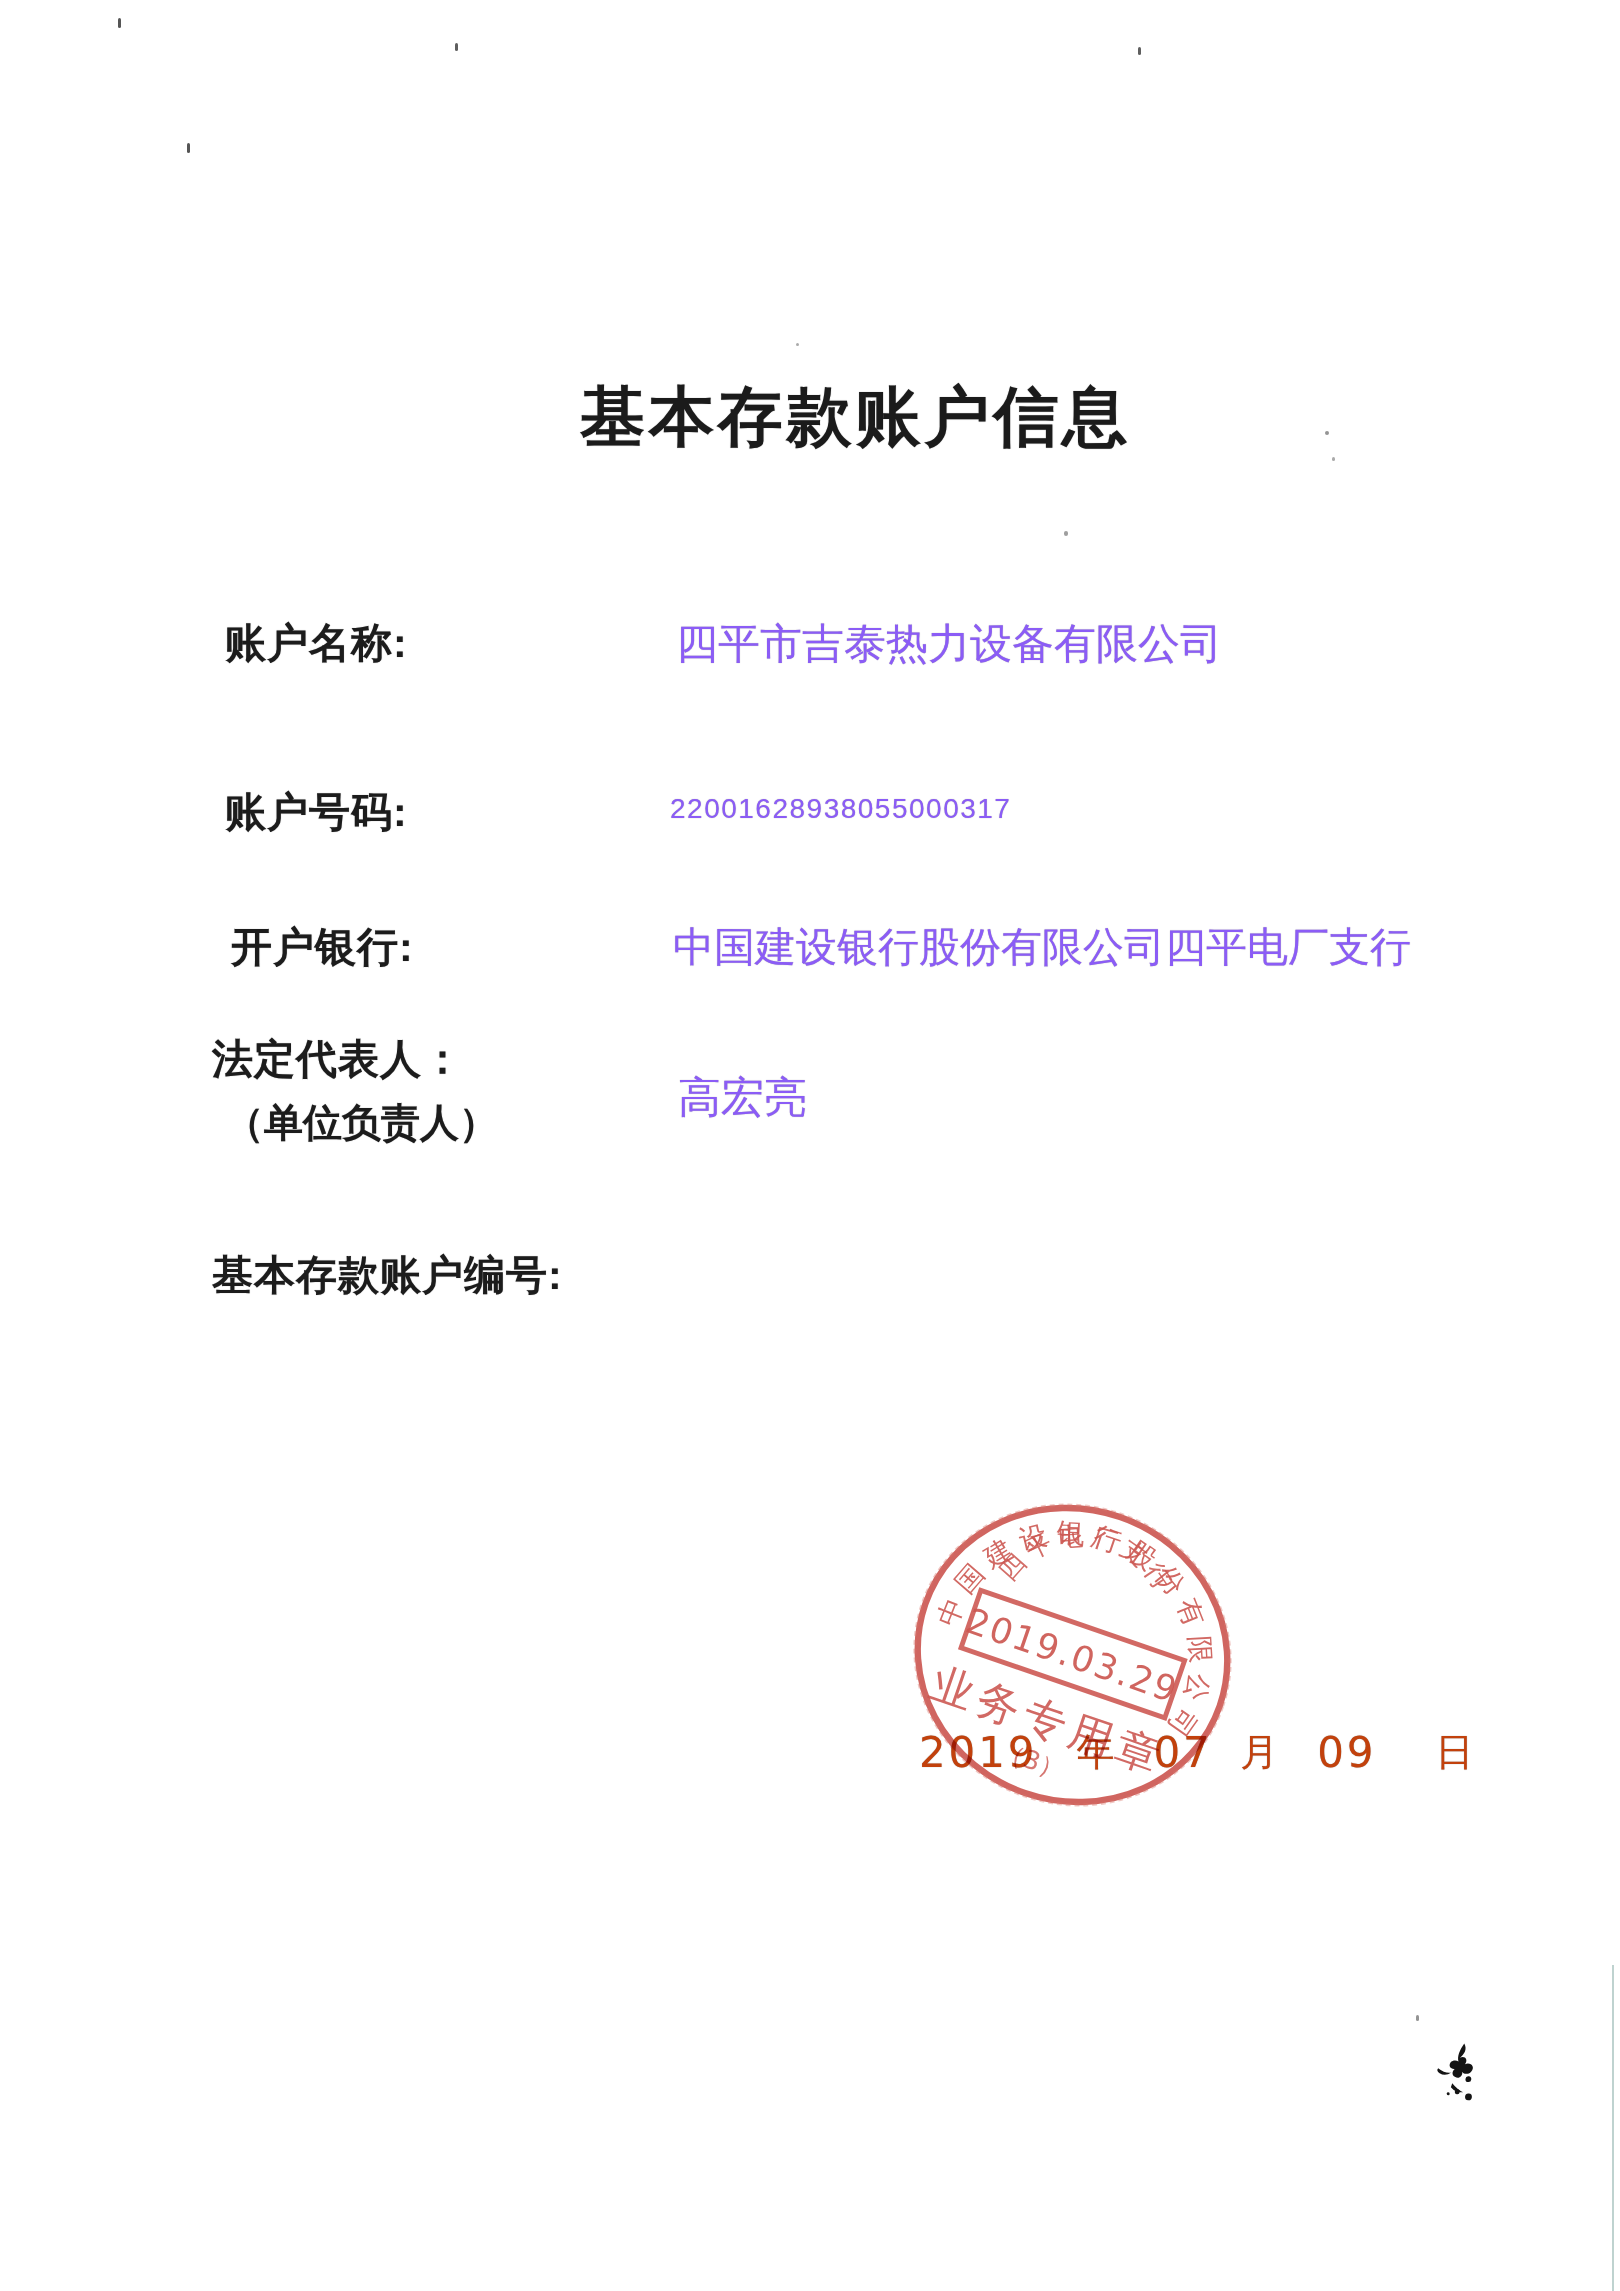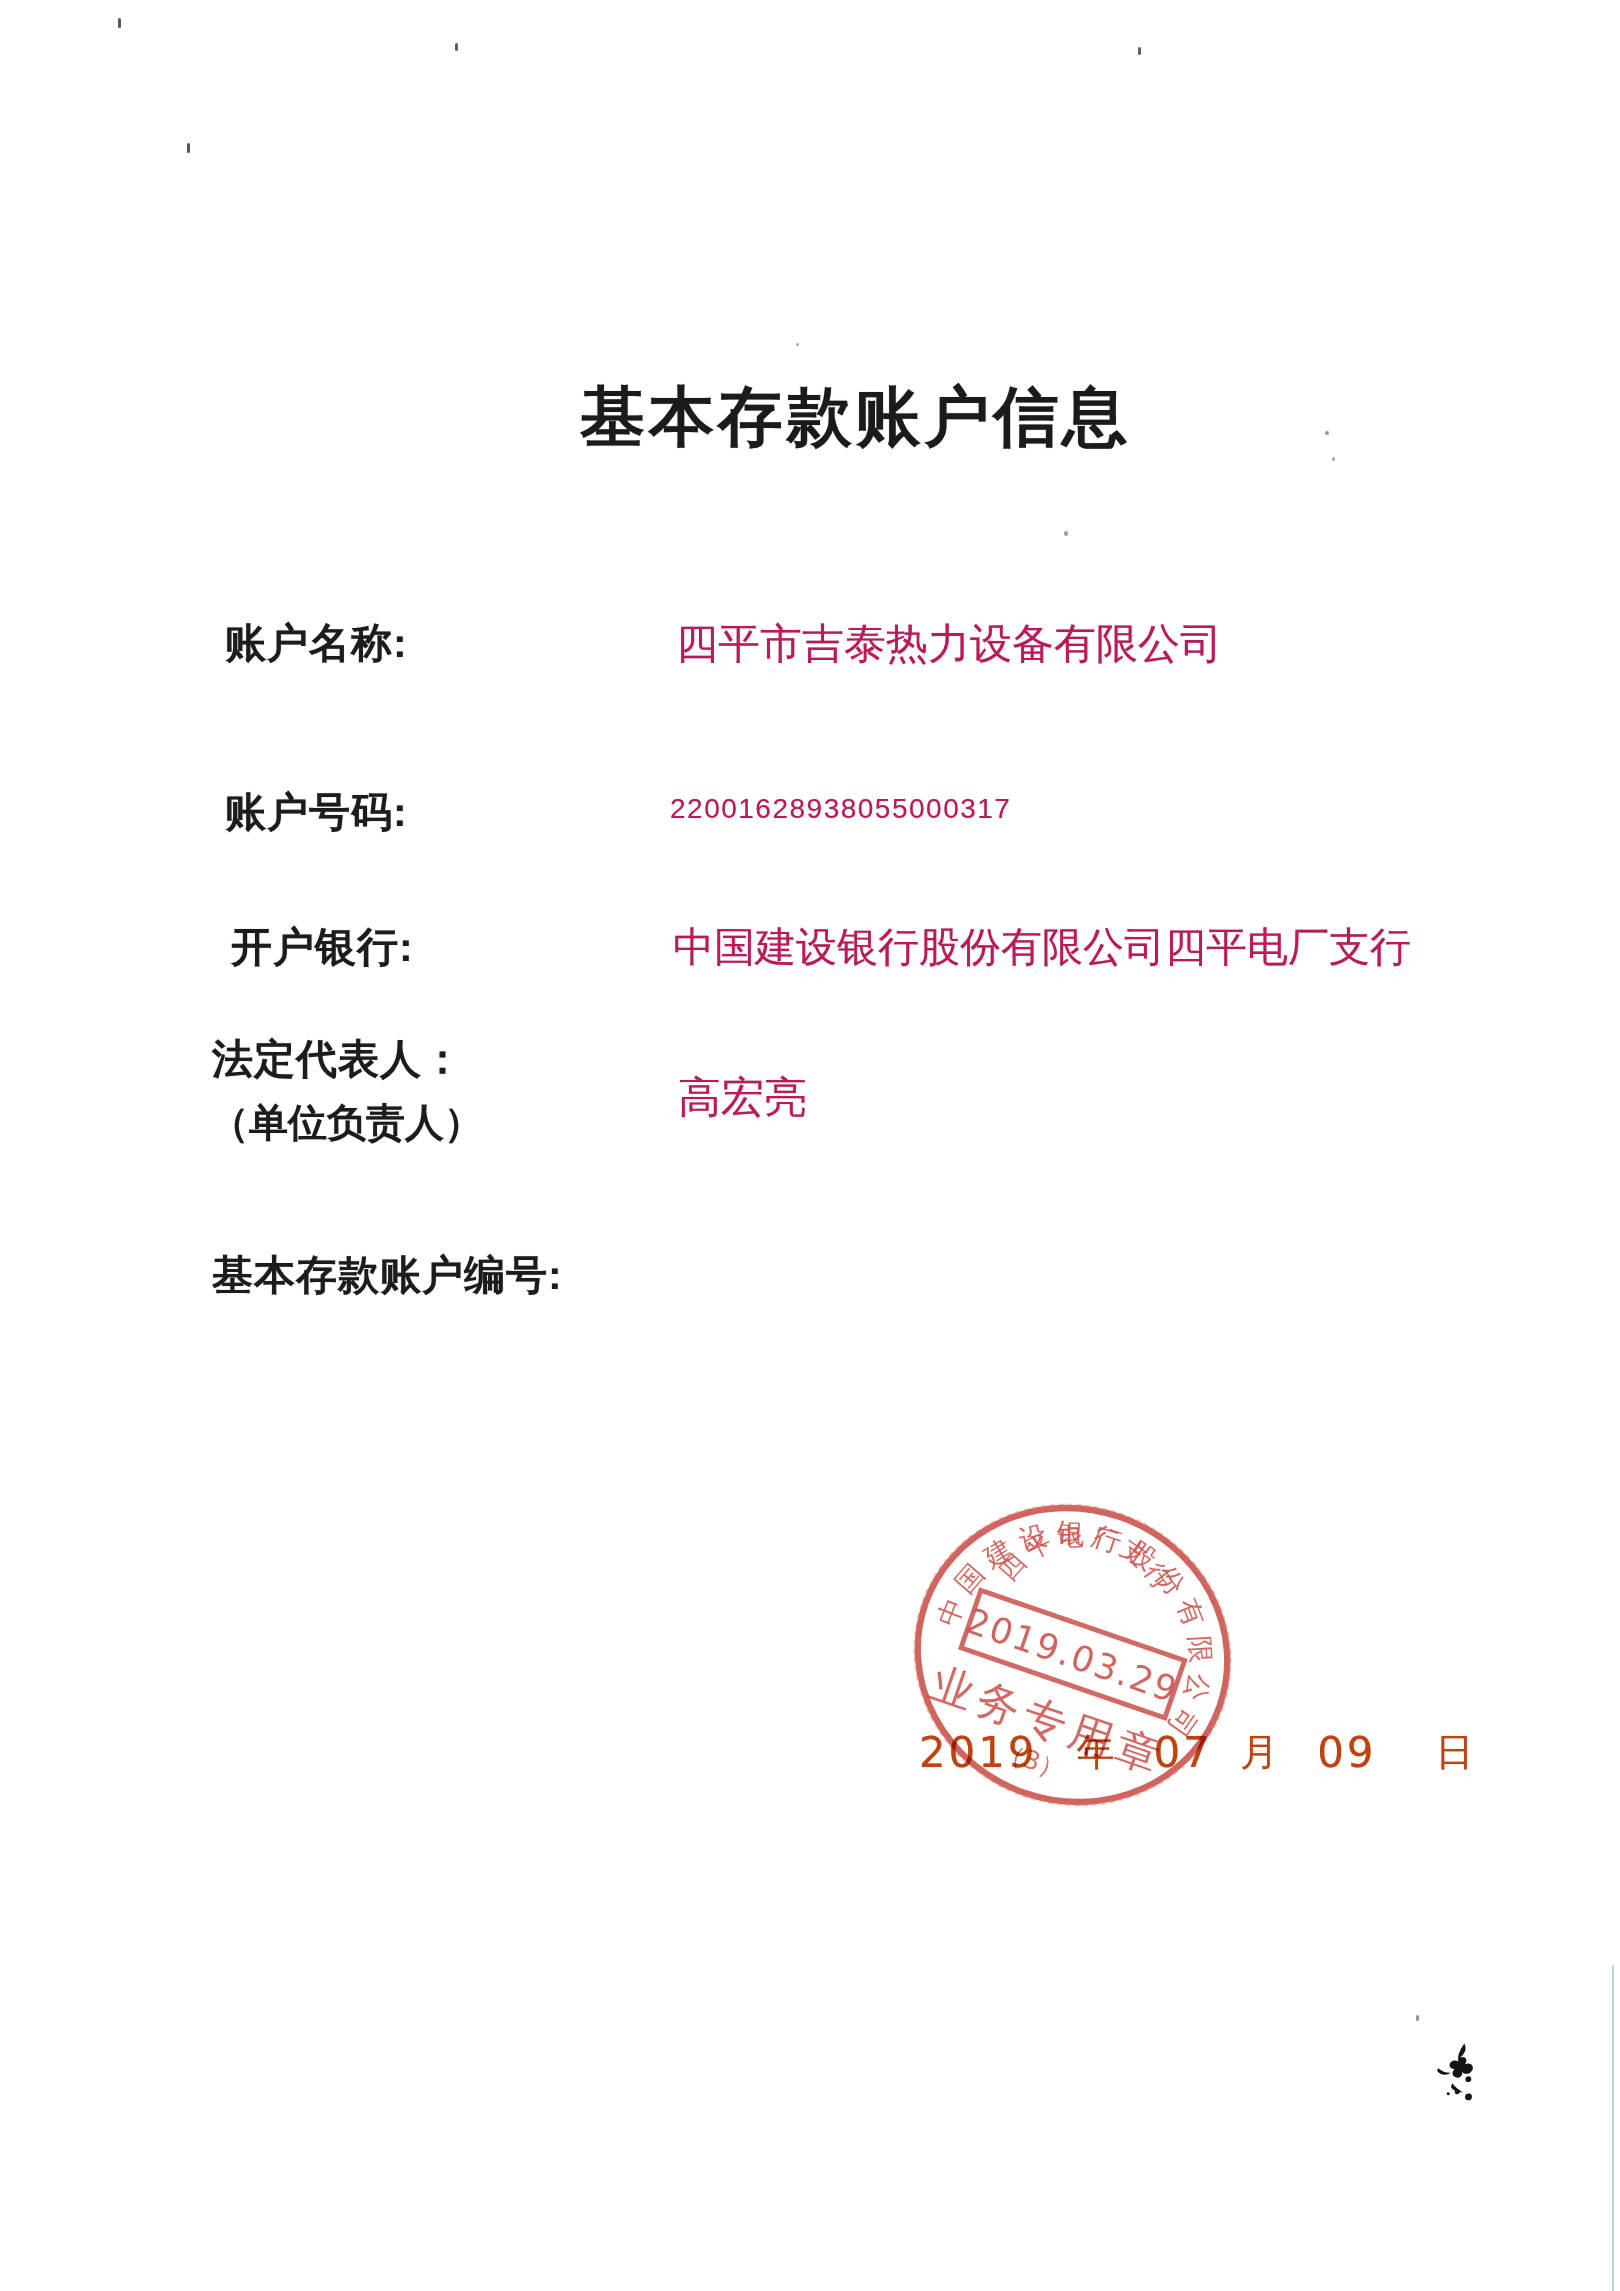--- a/index.html
+++ b/index.html
@@ -27,29 +27,29 @@
     position:absolute;left:225px;top:0;
     font-weight:700;font-size:41px;line-height:1.1;
     letter-spacing:1px;color:#1c1c1c;
     text-shadow:0 0 1px rgba(0,0,0,.4);
     white-space:nowrap;
   }
   .lbl.wide{left:212px;}
   .val{
     position:absolute;left:676px;top:0;
     font-size:42px;font-weight:500;line-height:1.1;
-    color:#be185d;text-shadow:0 0 1px rgba(0,0,0,.35);
+    color:#8b5cf6;text-shadow:0 0 1px rgba(0,0,0,.35);
     white-space:nowrap;
   }
   .val.num{
     font-weight:400;font-size:28px;letter-spacing:1.5px;
     font-family:"Liberation Sans", sans-serif;
   }
   .sublabel{
-    position:absolute;left:210px;top:65px;
+    position:absolute;left:225px;top:65px;
     font-weight:700;font-size:39px;line-height:1.1;
     letter-spacing:0;color:#1c1c1c;white-space:nowrap;
     text-shadow:0 0 1px rgba(0,0,0,.4);
   }
   
   .issue-date{
     position:absolute;left:919px;top:1727px;z-index:2;
     display:flex;align-items:center;
     font-family:"DejaVu Sans", sans-serif;
     color:#c2410c;white-space:nowrap;

